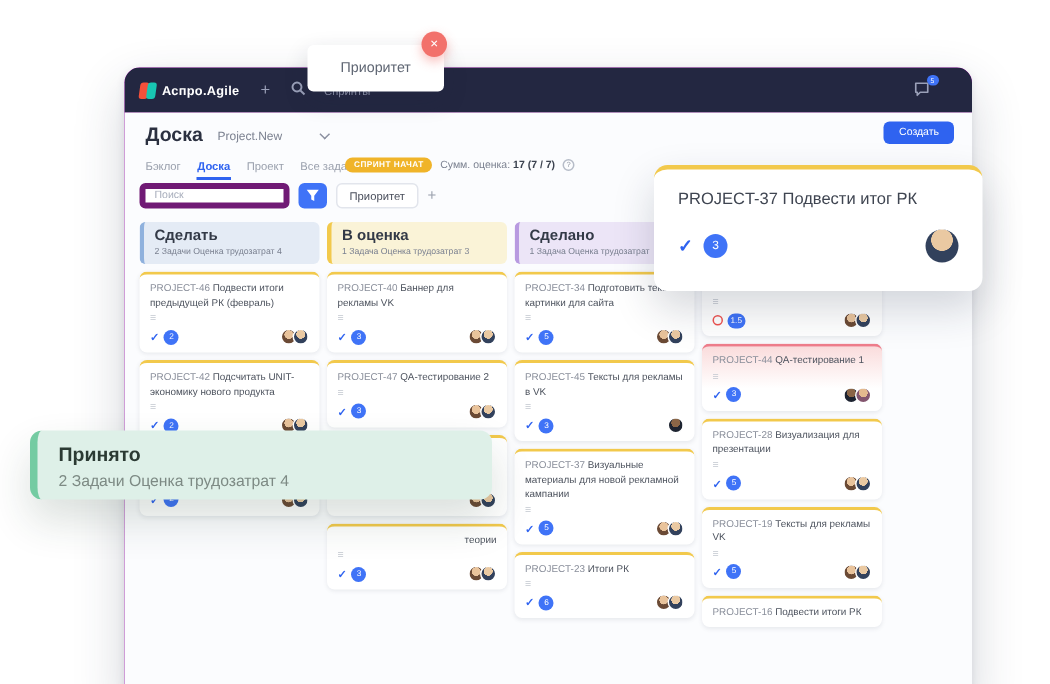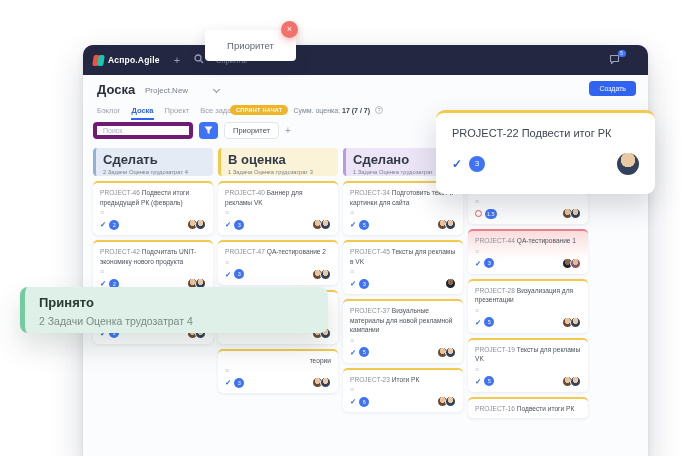--- a/index.html
+++ b/index.html
@@ -67,21 +67,21 @@
   .plus-btn { color:#9aa0ad; font-size:10px; background:none; border:none; }
 
   
   .board { position:absolute; left:10px; top:73px; right:0; bottom:0; display:flex; gap:5px; }
   .col { width:120px; flex:0 0 120px; }
   .col-head { height:28px; border-radius:4px; padding:4px 7px; }
   .accent-blue   { background:#e4ebf5; border-left:3px solid #8fb1dd; }
   .accent-yellow { background:#faf3d7; border-left:3px solid #f2c94c; }
   .accent-purple { background:#ece5f7; border-left:3px solid #b89ae0; }
   .accent-green  { background:#def0e7; border-left:3px solid #74cba2; }
-  .col-name { font-size:13px; font-weight:bold; color:#333a47; }
+  .col-name { font-size:10px; font-weight:bold; color:#333a47; }
   .col-meta { font-size:5.8px; color:#7a8090; margin-top:2px; white-space:nowrap; overflow:hidden; }
 
   .card { background:#ffffff; border-radius:5px; border-top:2px solid #f2c94c; margin-top:5px;
           padding:5px 7px 5px; box-shadow:0 1px 3px rgba(60,70,90,.10); }
   .card.pink { border-top-color:#ee7d8b; background:linear-gradient(180deg,#fadcdc 0,#ffffff 65%); }
   .c-title { font-size:6.6px; line-height:1.45; color:#4d535e; }
   .c-code { color:#8a8f9b; }
   .t-right .c-title { text-align:right; }
   .desc-ic { font-size:7px; color:#c3c8d0; line-height:1; margin:2px 0 3px; }
   .c-foot { display:flex; align-items:center; margin-top:2px; }
@@ -429,21 +429,21 @@
 
   <div class="tooltip">Приоритет</div>
   <div class="close-badge">×</div>
 
   <div class="accepted">
     <div class="accepted-title">Принято</div>
     <div class="accepted-meta">2 Задачи  Оценка трудозатрат 4</div>
   </div>
 
   <div class="zoom-card">
-    <div class="zoom-title">PROJECT-22 Подвести итог РК</div>
+    <div class="zoom-title">PROJECT-37 Подвести итог РК</div>
     <div class="zoom-foot">
       <span class="zoom-check">✓</span>
       <span class="zoom-est">3</span>
       <span class="zoom-av"></span>
     </div>
   </div>
 
 </div>
 
 </body></html>

